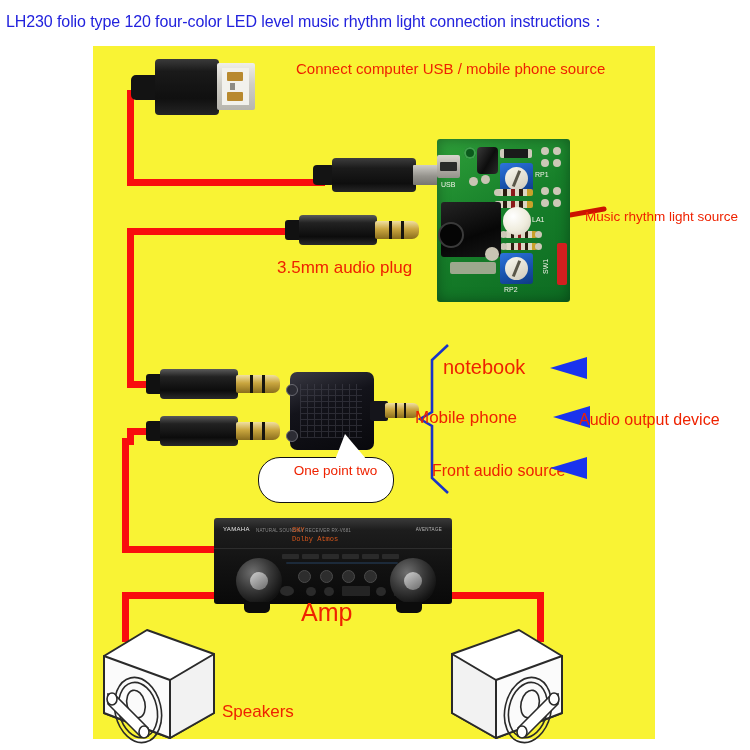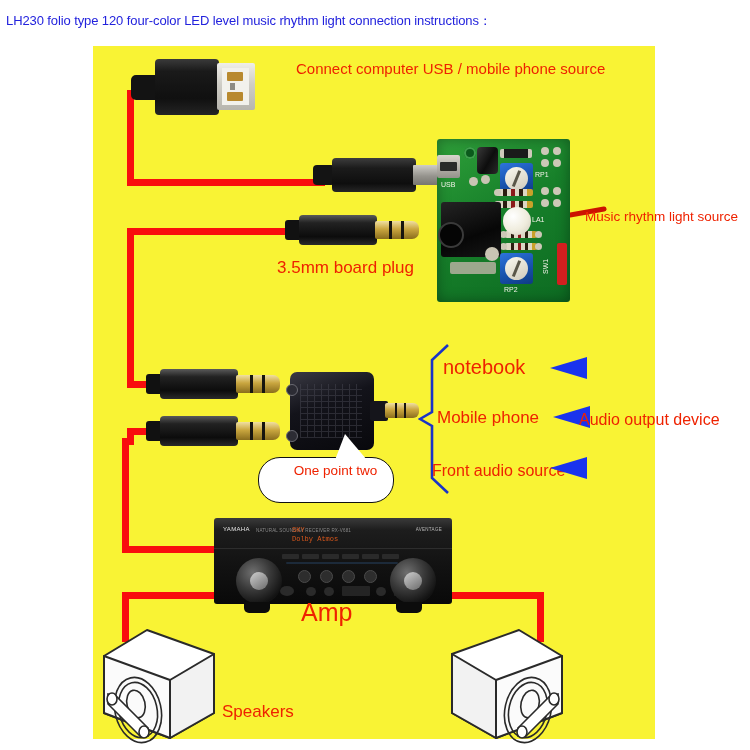--- a/index.html
+++ b/index.html
@@ -2,21 +2,21 @@
 <html><head>
 <meta charset="utf-8">
 <style>
   html,body{margin:0;padding:0;background:#ffffff;}
   body{width:750px;height:750px;position:relative;overflow:hidden;
        font-family:"Liberation Sans",sans-serif;}
   #root{position:absolute;left:0;top:0;width:750px;height:750px;background:#fff;}
 
   
   .title{position:absolute;left:6px;top:12px;width:740px;
-         font-size:13px;color:#2222dd;white-space:nowrap;letter-spacing:-0.1px;}
+         font-size:16px;color:#2222dd;white-space:nowrap;letter-spacing:-0.1px;}
 
   
   .stage{position:absolute;left:93px;top:46px;width:562px;height:693px;background:#f9f334;}
 
   
   .w{position:absolute;background:#f90d0d;}
 
   
   .rlab{position:absolute;color:#ee2200;white-space:nowrap;}
 
@@ -241,21 +241,21 @@
   </svg>
   <div class="rlab" style="left:585px;top:209px;font-size:13.5px;">Music rhythm light source</div>
 
   <div class="jack" style="left:285px;top:215px;width:140px;height:32px;">
     <div class="sleeveA"></div>
       <div class="barrel"></div>
     <div class="gold"></div>
       <div class="ring" style="left:104px;"></div>
       <div class="ring" style="left:116px;"></div>
   </div>
-  <div class="rlab" style="left:277px;top:258px;font-size:17px;">3.5mm board plug</div>
+  <div class="rlab" style="left:277px;top:258px;font-size:17px;">3.5mm audio plug</div>
 
   <div class="jack" style="left:146px;top:369px;width:140px;height:32px;">
     <div class="sleeveA"></div>
       <div class="barrel"></div>
     <div class="gold"></div>
       <div class="ring" style="left:104px;"></div>
       <div class="ring" style="left:116px;"></div>
   </div>
   <div class="jack" style="left:146px;top:416px;width:140px;height:32px;">
     <div class="sleeveA"></div>
@@ -286,21 +286,21 @@
 
   <svg class="braceSvg" viewBox="0 0 40 150">
     <path d="M30 1 L14 16 L14 68 L2 75 L14 82 L14 134 L30 149" stroke="#1a33c8" stroke-width="2.6" fill="none" stroke-linejoin="miter"></path>
   </svg>
 
   <div class="rlab" style="left:443px;top:356px;font-size:20px;">notebook</div>
   <svg class="barrow" style="left:548px;top:355px;" viewBox="0 0 40 26">
     <path d="M39 2 L39 24 L2 13 Z" fill="#1a33ee"></path>
   </svg>
 
-  <div class="rlab" style="left:437px;top:408px;font-size:17px;">Mobile phone</div>
+  <div class="rlab" style="left:415px;top:408px;font-size:17px;">Mobile phone</div>
   <svg class="barrow" style="left:551px;top:404px;" viewBox="0 0 40 26">
     <path d="M39 2 L39 24 L2 13 Z" fill="#1a33ee"></path>
   </svg>
 
   <div class="rlab" style="left:432px;top:462px;font-size:16px;">Front audio source</div>
   <svg class="barrow" style="left:548px;top:455px;" viewBox="0 0 40 26">
     <path d="M39 2 L39 24 L2 13 Z" fill="#1a33ee"></path>
   </svg>
 
   <div class="rlab" style="left:579px;top:411px;font-size:16px;">Audio output device</div>

